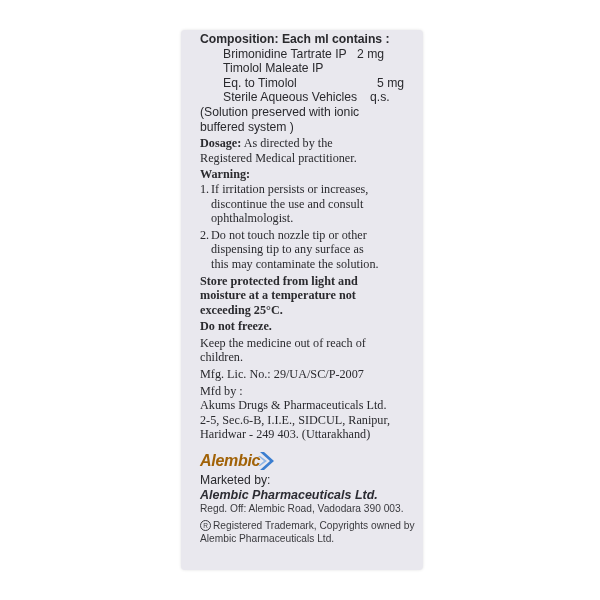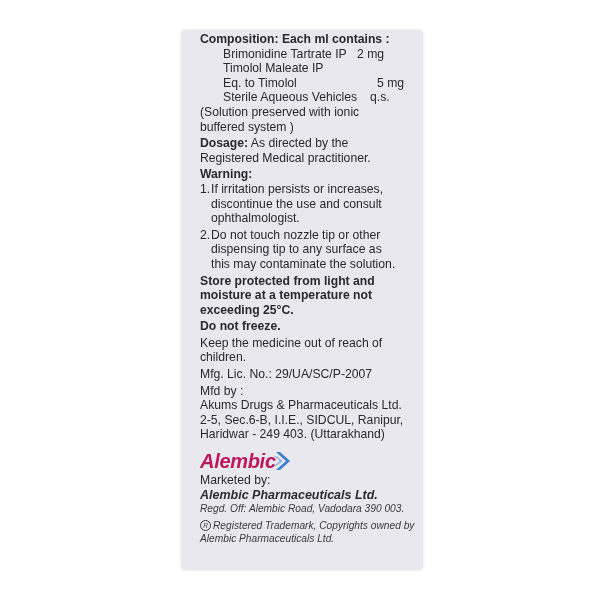--- a/index.html
+++ b/index.html
@@ -16,33 +16,33 @@
     box-shadow:0 0 3px rgba(0,0,0,0.12);
   }
   .content {
     position:absolute; left:200px; top:32px; width:220px;
     font-size:12.2px; line-height:14.6px;
   }
   .b { font-weight:bold; }
   .row { display:flex; white-space:nowrap;margin-left:23px; }
   .row .name { width:134px; }
   .row .name.wide { width:154px; }
-  .gap { margin-top:2px; }
+  .gap { margin-top:2px;font-family:Liberation Serif, serif; }
   .list-item { display:flex; }
   .list-item .num { width:11px; flex:none; }
   .logo {
     margin-top:7px; height:24px; display:flex; align-items:center;
   }
   .logo-text {
-    font-weight:bold; font-style:italic; font-size:20px; color:#be185d;
+    font-weight:bold; font-style:italic; font-size:16px; color:#a16207;
     letter-spacing:-0.3px;
   }
   .logo svg { margin-left:-2px; }
   .marketer { font-weight:bold; font-style:italic; font-size:12.5px; color:#2c2c33; }
-  .small { font-size:10.2px; line-height:13px; color:#3a3a3e;font-style:italic; }
+  .small { font-size:10.2px; line-height:13px; color:#3a3a3e; }
   .reg-mark {
     display:inline-block; width:9px; height:9px; border:1px solid #3a3a3e;
     border-radius:50%; font-size:6.5px; line-height:9px; text-align:center;
     vertical-align:1px; margin-right:2px;
   }
 </style>
 </head>
 <body>
 
 <div class="panel"></div>

